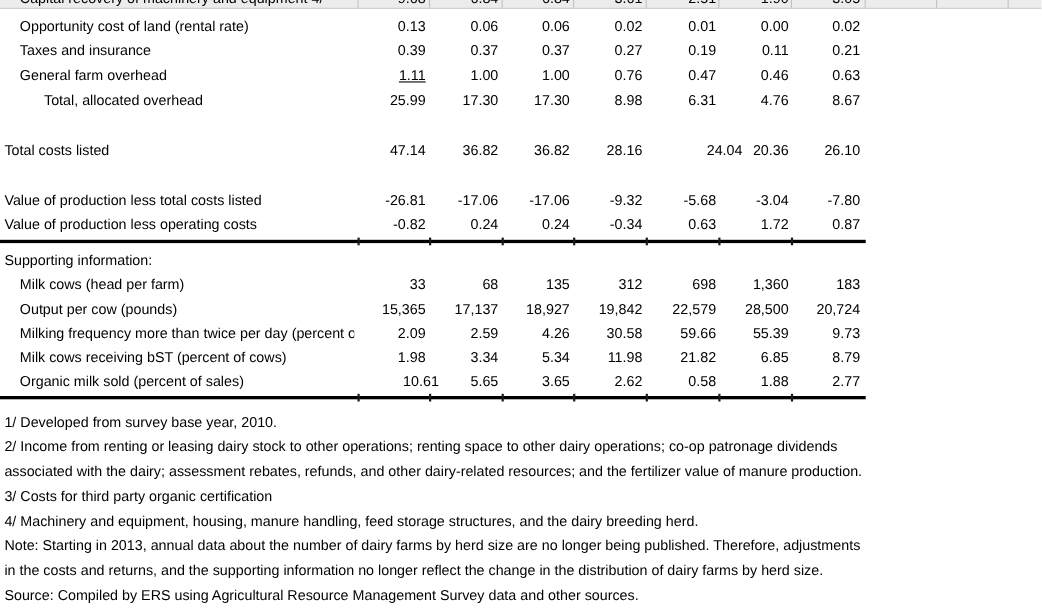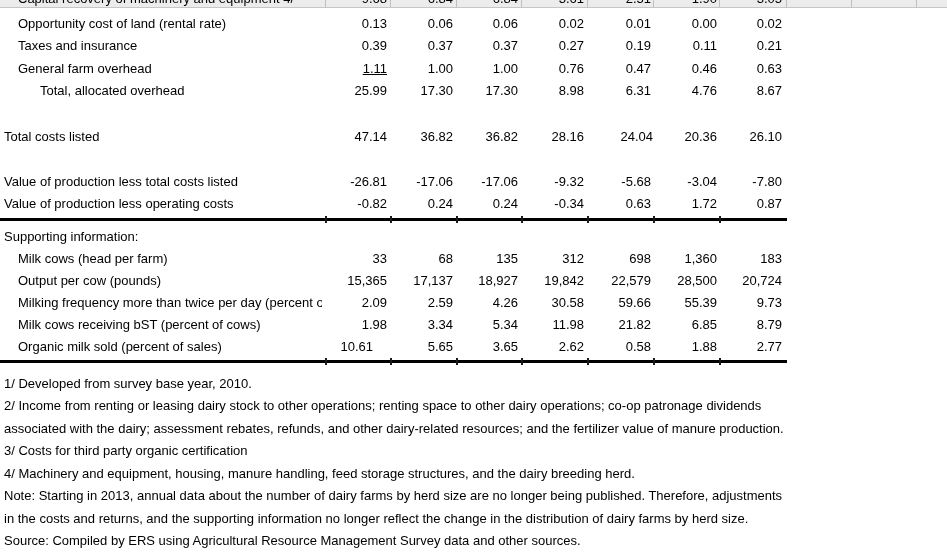--- a/index.html
+++ b/index.html
@@ -90,21 +90,21 @@
         <div class="cell" style="left: 591px;">6.31</div>
         <div class="cell" style="left: 657px;">4.76</div>
         <div class="cell" style="left: 722px;">8.67</div>
       </div>
       <div class="row" style="top: 126px;">
         <span class="lbl ind0">Total costs listed</span>
         <div class="cell" style="left: 327px;">47.14</div>
         <div class="cell" style="left: 393px;">36.82</div>
         <div class="cell" style="left: 458px;">36.82</div>
         <div class="cell" style="left: 524px;">28.16</div>
-        <div class="cell" style="left: 593px;">24.04</div>
+        <div class="cell" style="left: 615px;">24.04</div>
         <div class="cell" style="left: 657px;">20.36</div>
         <div class="cell" style="left: 722px;">26.10</div>
       </div>
       <div class="row" style="top: 171px;">
         <span class="lbl ind0">Value of production less total costs listed</span>
         <div class="cell" style="left: 327px;">-26.81</div>
         <div class="cell" style="left: 393px;">-17.06</div>
         <div class="cell" style="left: 458px;">-17.06</div>
         <div class="cell" style="left: 524px;">-9.32</div>
         <div class="cell" style="left: 591px;">-5.68</div>
@@ -159,21 +159,21 @@
         <div class="cell" style="left: 327px;">1.98</div>
         <div class="cell" style="left: 393px;">3.34</div>
         <div class="cell" style="left: 458px;">5.34</div>
         <div class="cell" style="left: 524px;">11.98</div>
         <div class="cell" style="left: 591px;">21.82</div>
         <div class="cell" style="left: 657px;">6.85</div>
         <div class="cell" style="left: 722px;">8.79</div>
       </div>
       <div class="row" style="top: 336px;">
         <span class="lbl ind1">Organic milk sold (percent of sales)</span>
-        <div class="cell" style="left: 313px;">10.61</div>
+        <div class="cell" style="left: 339px;">10.61</div>
         <div class="cell" style="left: 393px;">5.65</div>
         <div class="cell" style="left: 458px;">3.65</div>
         <div class="cell" style="left: 524px;">2.62</div>
         <div class="cell" style="left: 591px;">0.58</div>
         <div class="cell" style="left: 657px;">1.88</div>
         <div class="cell" style="left: 722px;">2.77</div>
       </div>
     </div>
   <div class="rule" style="top:218px"></div>
   <div class="rule" style="top:360px"></div>

